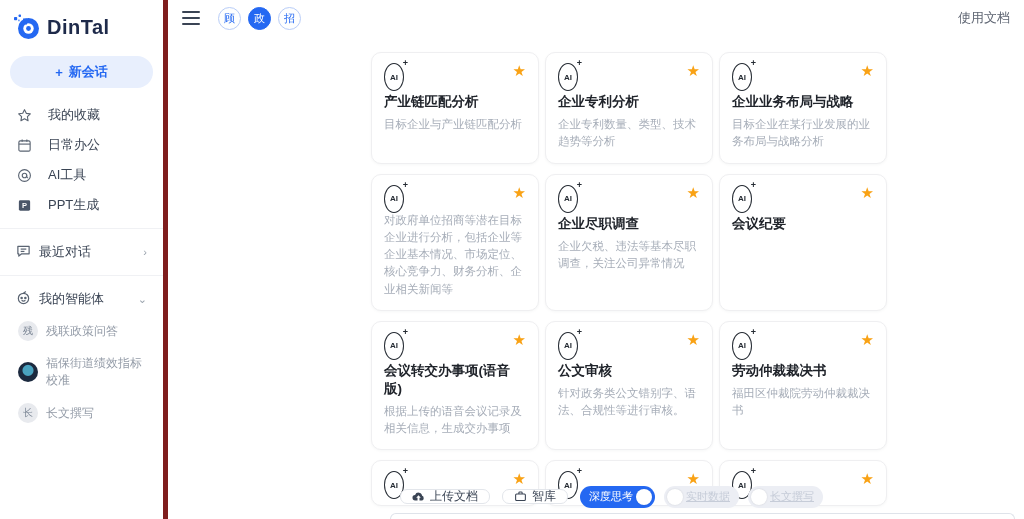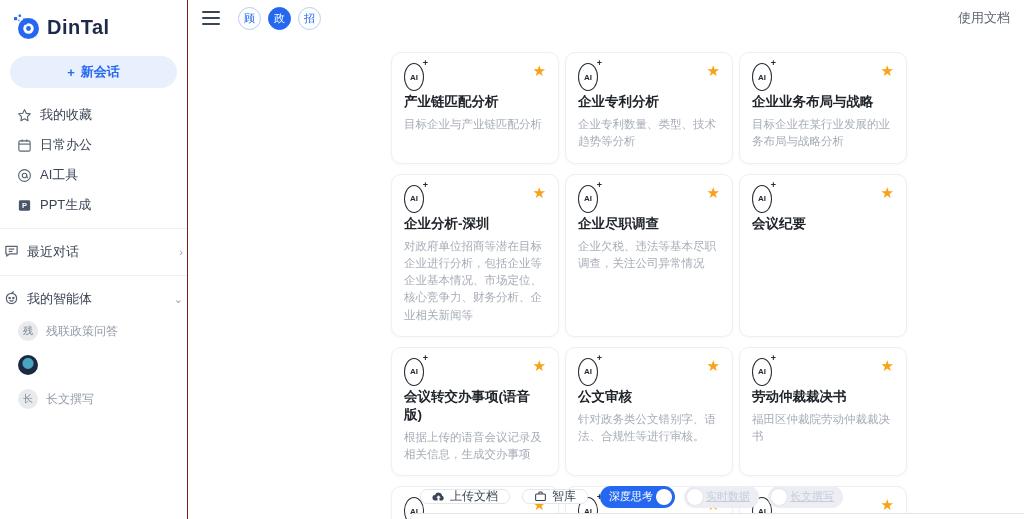--- a/index.html
+++ b/index.html
@@ -1,34 +1,34 @@
 <!DOCTYPE html>
 <html><head>
 <meta charset="utf-8">
 <style>
   * { margin:0; padding:0; box-sizing:border-box; }
   html,body { width:1024px; height:519px; overflow:hidden; background:#fff;
     font-family:"Liberation Sans","DejaVu Sans",sans-serif; }
   .app { display:flex; width:1024px; height:519px; }
 
   
-  .sidebar { width:188px; height:100%; border-right:1px solid #7f1d1d; background:#fff;
+  .sidebar { width:168px; height:100%; border-right:5px solid #7f1d1d; background:#fff;
     padding:10px 0; flex-shrink:0; position:relative; }
   .logo-row { display:flex; align-items:center; gap:7px; padding:4px 14px 14px 14px; }
   .logo-mark { position:relative; width:26px; height:26px; }
   .logo-text { font-size:20px; font-weight:bold; color:#1e2a4a; letter-spacing:0.5px; }
   .newchat-btn { margin:2px 10px 12px 10px; height:32px; background:#e8effd; border:none;
     border-radius:16px; color:#2468F2; font-weight:bold; font-size:13px; display:flex;
     align-items:center; justify-content:center; gap:6px; width:calc(100% - 20px); cursor:pointer; }
-  .side-item { display:flex; align-items:center; gap:8px; padding:6px 16px; font-size:13px;
+  .side-item { display:flex; align-items:center; gap:16px; padding:6px 16px; font-size:13px;
     color:#3a4454; cursor:pointer; }
   .side-item .ic { width:16px; height:16px; display:flex; align-items:center; justify-content:center;
     color:#5a6472; flex-shrink:0; }
   .divider { height:1px; background:#f0f1f4; margin:8px 0; }
-  .side-head { display:flex; align-items:center; gap:8px; padding:6px 4px; font-size:13px;
+  .side-head { display:flex; align-items:center; gap:8px; padding:6px 16px; font-size:13px;
     color:#3a4454; cursor:pointer; }
   .side-head .spacer { flex:1; }
   .chev { color:#9aa3ad; font-size:11px; }
   .agent-item { display:flex; align-items:center; gap:8px; padding:7px 16px 7px 18px;
     font-size:12px; color:#949ca8; cursor:pointer; }
   .agent-avatar { width:20px; height:20px; border-radius:50%; background:#e8eaee; color:#7a8594;
     font-size:10px; display:flex; align-items:center; justify-content:center; flex-shrink:0; }
   .agent-avatar.avatar-dark { background:radial-gradient(circle at 50% 42%, #4aa3c0 0 5px, #1c2a3f 6px); color:transparent; }
 
   
@@ -180,20 +180,21 @@
 
     <div>
 
         <div class="agent-item">
           <span class="agent-avatar">残</span>
           <span>残联政策问答</span>
         </div>
 
         <div class="agent-item">
           <span class="agent-avatar avatar-dark"></span>
+          <span>福保街道绩效指标校准</span>
         </div>
 
         <div class="agent-item">
           <span class="agent-avatar">长</span>
           <span>长文撰写</span>
         </div>
       </div>
   </aside>
 
   <div class="main">
@@ -253,21 +254,20 @@
         </div>
 
         <div class="card">
           <div class="card-top">
             <span class="ai-badge">
               <span class="ai-circle">AI</span>
               <span class="ai-spark">+</span>
             </span>
             <span class="fav-star">★</span>
           </div>
-          <div class="card-title">企业分析-深圳</div>
           <div class="card-desc">对政府单位招商等潜在目标企业进行分析，包括企业等企业基本情况、市场定位、核心竞争力、财务分析、企业相关新闻等</div>
         </div>
 
         <div class="card">
           <div class="card-top">
             <span class="ai-badge">
               <span class="ai-circle">AI</span>
               <span class="ai-spark">+</span>
             </span>
             <span class="fav-star">★</span>

